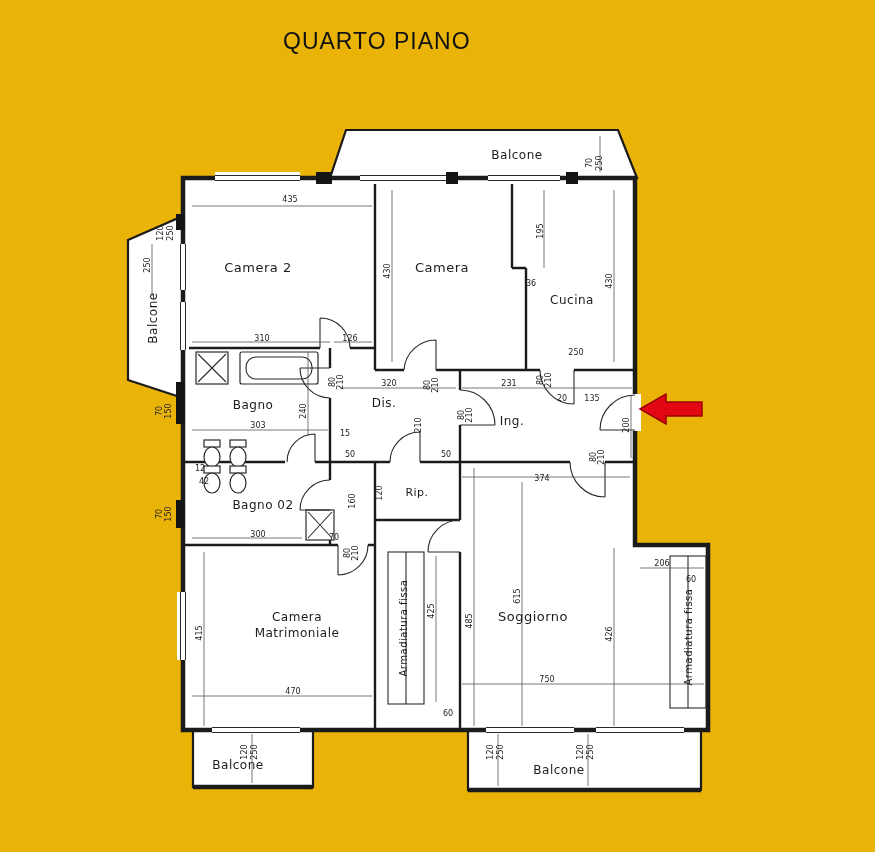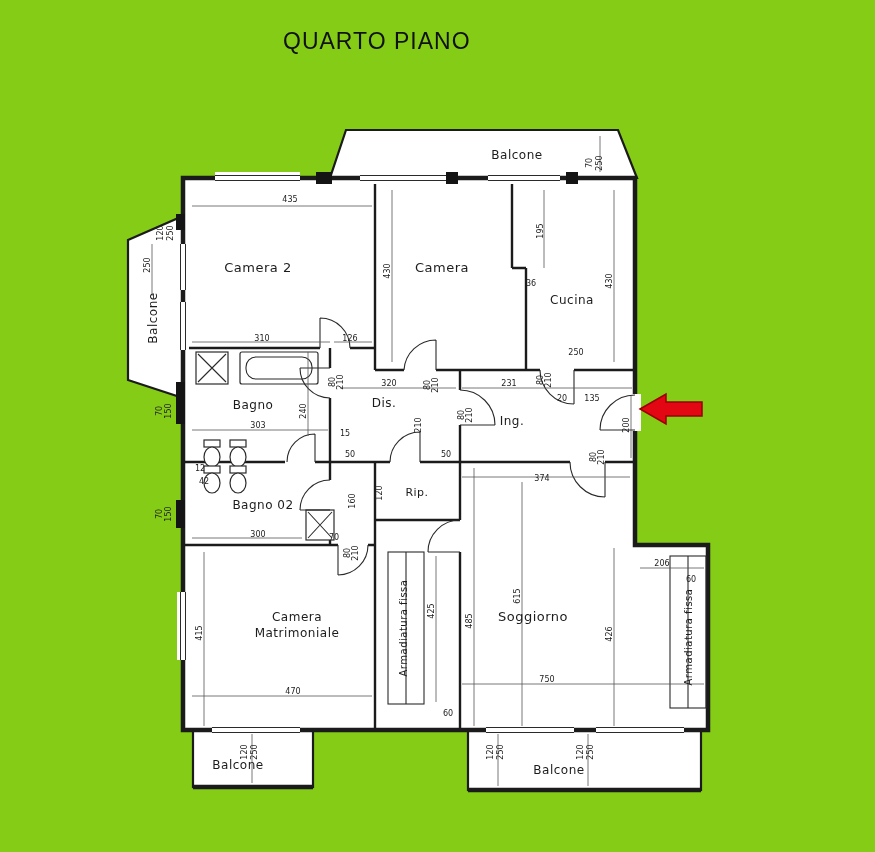--- a/index.html
+++ b/index.html
@@ -1,16 +1,16 @@
 <!DOCTYPE html>
 <html><head>
 <meta charset="utf-8">
 <style>
   html,body{margin:0;padding:0;background:#fff;}
-  #stage{position:relative;width:875px;height:852px;background:#84cc16;overflow:hidden;
+  #stage{position:relative;width:875px;height:852px;background:#eab308;overflow:hidden;
          font-family:"Liberation Sans",sans-serif;}
   #plan-title{position:absolute;left:283px;top:28px;font-size:23px;letter-spacing:1px;
               color:#111;white-space:nowrap;}
   svg{position:absolute;left:0;top:0;}
   .wall-ext{stroke:#1b1b1b;stroke-width:4.5;fill:#ffffff;}
   .wall-int{stroke:#1b1b1b;stroke-width:2.4;fill:none;}
   .balcony{stroke:#1b1b1b;stroke-width:2.2;fill:#ffffff;}
   .balcony-edge{stroke:#1b1b1b;stroke-width:4.5;fill:none;}
   .thin{stroke:#2a2a2a;stroke-width:1.1;fill:none;}
   .door{stroke:#2a2a2a;stroke-width:1.1;fill:none;}

